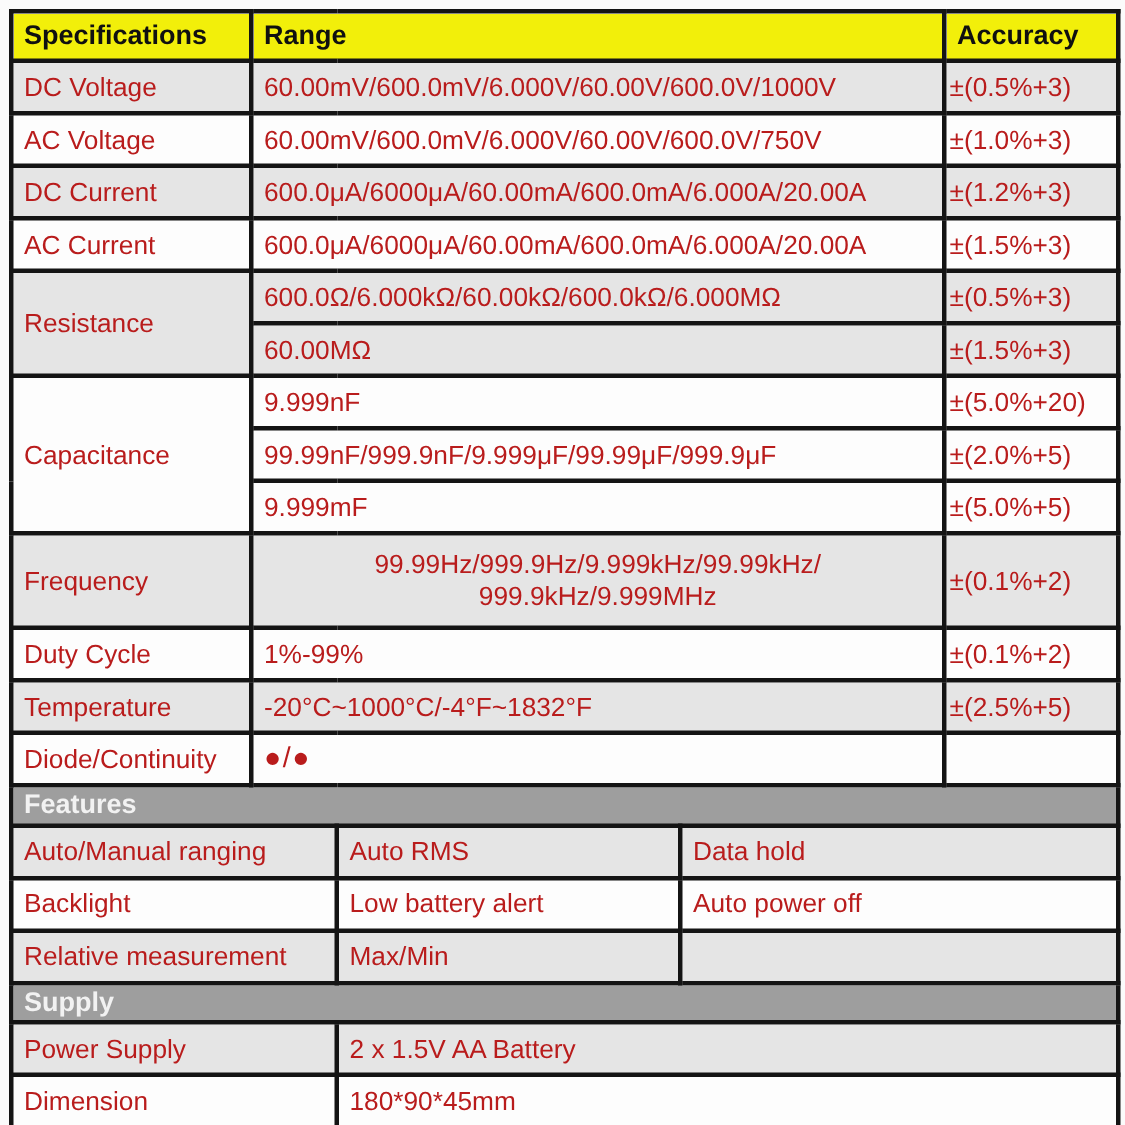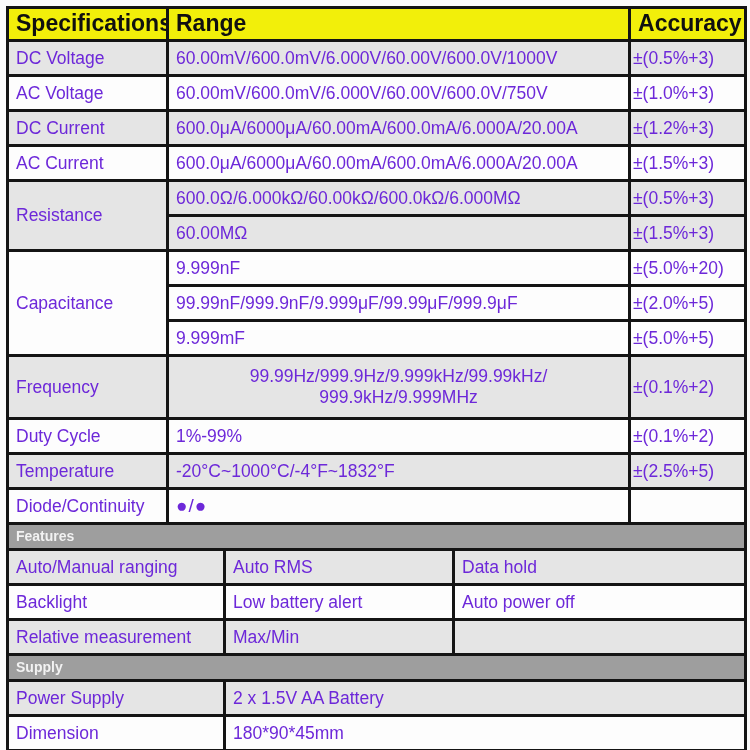--- a/index.html
+++ b/index.html
@@ -26,45 +26,45 @@
   col.cb { width: 57px; }
   col.cc { width: 229px; }
   col.cd { width: 176px; }
   col.ce { width: 116px; }
 
   td, th {
     border: 3px solid #141414;
     padding: 1px 7px;
     font-size: 17.5px;
     line-height: 1.2;
-    color: #6d28d9;
+    color: #b91c1c;
     font-weight: normal;
     text-align: left;
     vertical-align: middle;
     height: 30px;
     overflow: hidden;
     white-space: nowrap;
   }
   tr.hdr th {
     background: #f2ef0a;
     font-weight: bold;
-    font-size: 23px;
+    font-size: 18px;
     color: #101010;
     height: 28px;
   }
   tr.hdr th.acc { text-align: left; }
   tr.gray td  { background: #e5e5e5; }
   tr.white td { background: #fdfdfd; }
   td.acc { text-align: left; padding: 1px 2px; }
   td.freqcell { white-space: normal; height: 58px; text-align: center; }
   tr.band td {
     background: #9e9e9e;
     color: #f2f2f2;
     font-weight: bold;
-    font-size: 14px;
+    font-size: 18px;
     height: 21px;
     border-left-color: #141414;
   }
   td.diode { font-size: 19px; letter-spacing: 1px; }
 </style>
 </head>
 <body>
 
 <div class="page">
   <table class="spec">

